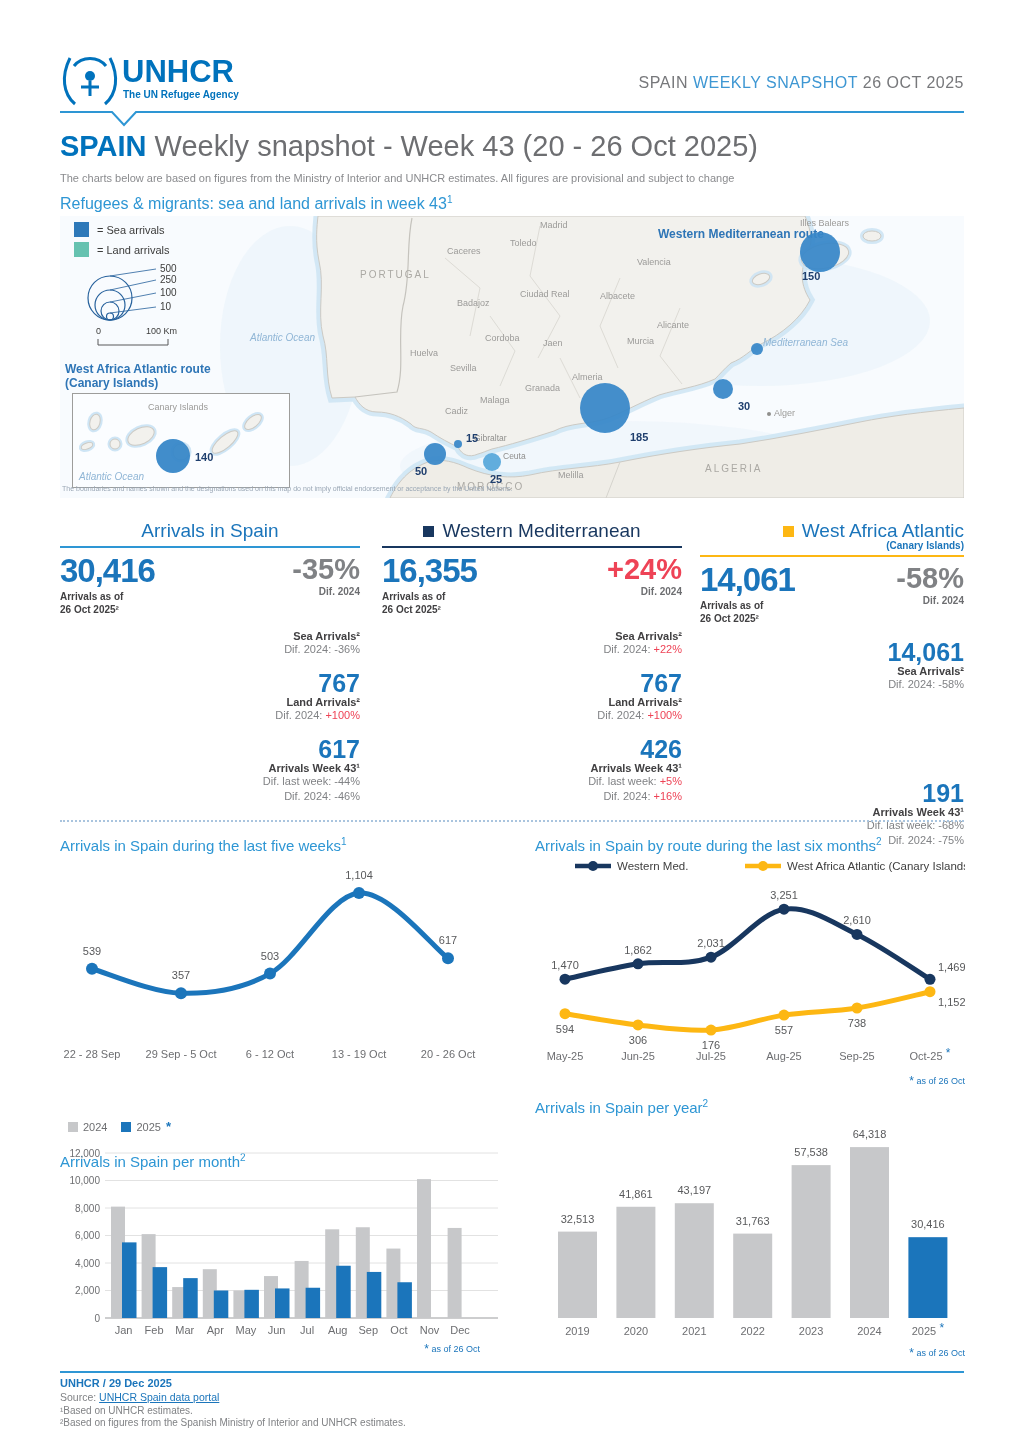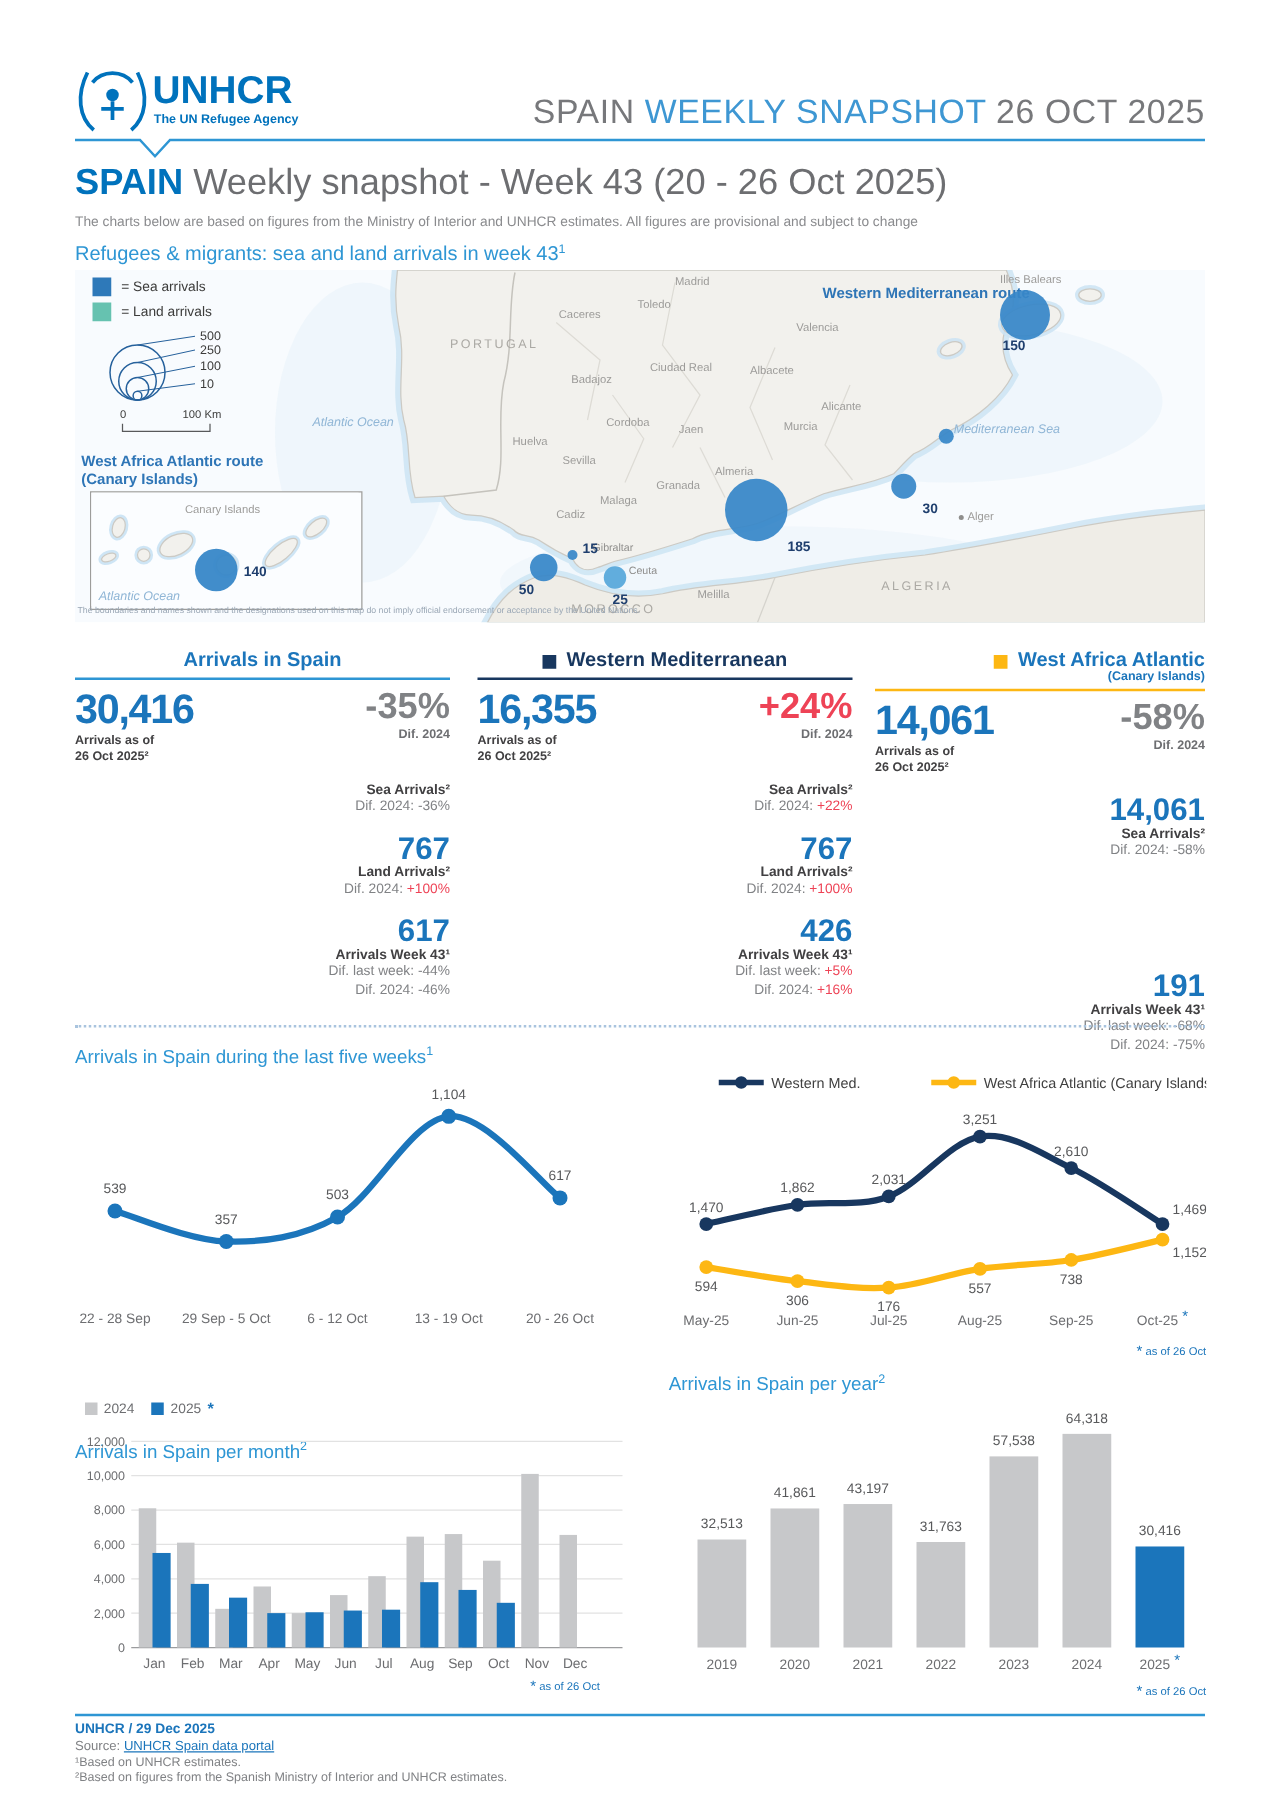--- a/index.html
+++ b/index.html
@@ -1,20 +1,20 @@
 <!DOCTYPE html>
 <html><head>
 <meta charset="utf-8">
 <style>
   html,body{margin:0;padding:0;background:#fff;}
   .page{position:relative;width:1024px;height:1449px;background:#fff;overflow:hidden;
         font-family:"Liberation Sans",sans-serif;color:#414042;}
   .abs{position:absolute;}
   
-  .banner{position:absolute;right:60px;top:74px;font-size:27px;letter-spacing:.5px;white-space:nowrap;}
+  .banner{position:absolute;right:60px;top:74px;font-size:16px;letter-spacing:.5px;white-space:nowrap;}
   .banner .b1,.banner .b3{color:#77787B;}
   .banner .b2{color:#3E97D3;}
   .h1{position:absolute;left:60px;top:130px;font-size:29px;white-space:nowrap;}
   .h1 .brand{color:#0072BC;font-weight:800;}
   .h1 .rest{color:#6D6E71;font-weight:400;}
   .subtitle{position:absolute;left:60px;top:172px;font-size:11px;color:#8A8B8E;}
   .sec-title{position:absolute;left:60px;top:194px;font-size:16px;color:#2E96D4;}
   .sec-title sup,.ct sup{font-size:10px;}
   
   .map{position:absolute;left:60px;top:216px;width:904px;height:282px;overflow:hidden;}
@@ -29,21 +29,21 @@
   .city{font-size:9px;fill:#9C9B99;}
   .city-sm{font-size:8.5px;fill:#8F8E8C;}
   .country{font-size:10px;fill:#ABA9A4;letter-spacing:2px;}
   .water{font-size:10px;font-style:italic;fill:#90B6D6;}
   .route{font-size:12px;font-weight:bold;fill:#2E75B6;}
   .bubl{font-size:11px;font-weight:bold;fill:#1F3F6E;}
   .leg-num{font-size:10px;fill:#3C3C3B;}
   .scale-num{font-size:9px;fill:#3C3C3B;}
   
   .stat-col{position:absolute;top:520px;}
-  .stat-hdr{font-size:16px;font-weight:bold;display:flex;align-items:flex-end;justify-content:center;gap:8px;}
+  .stat-hdr{font-size:19px;font-weight:normal;display:flex;align-items:flex-end;justify-content:center;gap:8px;}
   .stat-hdr .mk{width:11px;height:11px;align-self:center;}
   .stat-sub-hdr{font-size:10px;font-weight:bold;text-align:right;margin-top:-2px;}
   .stat-rule{height:2px;margin-top:4px;}
   .stat-top{display:flex;justify-content:space-between;margin-top:6px;}
   .big{font-size:33px;font-weight:800;color:#1B75BB;letter-spacing:-1px;line-height:1;}
   .big-sub{font-size:10px;font-weight:bold;color:#414042;line-height:1.3;margin-top:3px;}
   .difv{font-size:29px;font-weight:800;color:#808285;line-height:1.1;text-align:right;}
   .difv.red{color:#EE4356;}
   .dif-sub{font-size:10px;font-weight:bold;color:#6D6E71;text-align:right;}
   .blocks{text-align:right;margin-top:14px;}
@@ -336,20 +336,22 @@
         <div class="bline"><span>Dif. last week: </span><span>-68%</span></div>
         <div class="bline"><span>Dif. 2024: </span><span>-75%</span></div>
       </div>
     </div>
   </div>
 
   <div class="dotted"></div>
 
   <div class="ct" style="left:60px;top:836px;">
     <span>Arrivals in Spain during the last five weeks</span><sup>1</sup></div>
+  <div class="ct" style="left:535px;top:836px;">
+    <span>Arrivals in Spain by route during the last six months</span><sup>2</sup></div>
 
   <svg id="chart-weeks" class="abs" style="left:60px;top:858px;" width="420" height="210">
       <path d="M32,110.774 C46.833333333333336,114.83866666666667 91.33333333333333,134.358 121,135.162 C150.66666666666666,135.966 180.33333333333334,132.281 210,115.598 C239.66666666666666,98.91499999999999 269.3333333333333,37.60999999999999 299,35.06399999999999 C328.6666666666667,32.517999999999994 373.1666666666667,89.44566666666665 388,100.32199999999999" fill="none" stroke="#1B75BB" stroke-width="5" stroke-linecap="round"></path>
       <circle cx="32" cy="110.774" r="6" fill="#1B75BB"></circle>
       <text x="32" y="96.774" text-anchor="middle" class="vl">539</text>
       <circle cx="121" cy="135.162" r="6" fill="#1B75BB"></circle>
       <text x="121" y="121.162" text-anchor="middle" class="vl">357</text>
       <circle cx="210" cy="115.598" r="6" fill="#1B75BB"></circle>
       <text x="210" y="101.598" text-anchor="middle" class="vl">503</text>
       <circle cx="299" cy="35.06399999999999" r="6" fill="#1B75BB"></circle>

